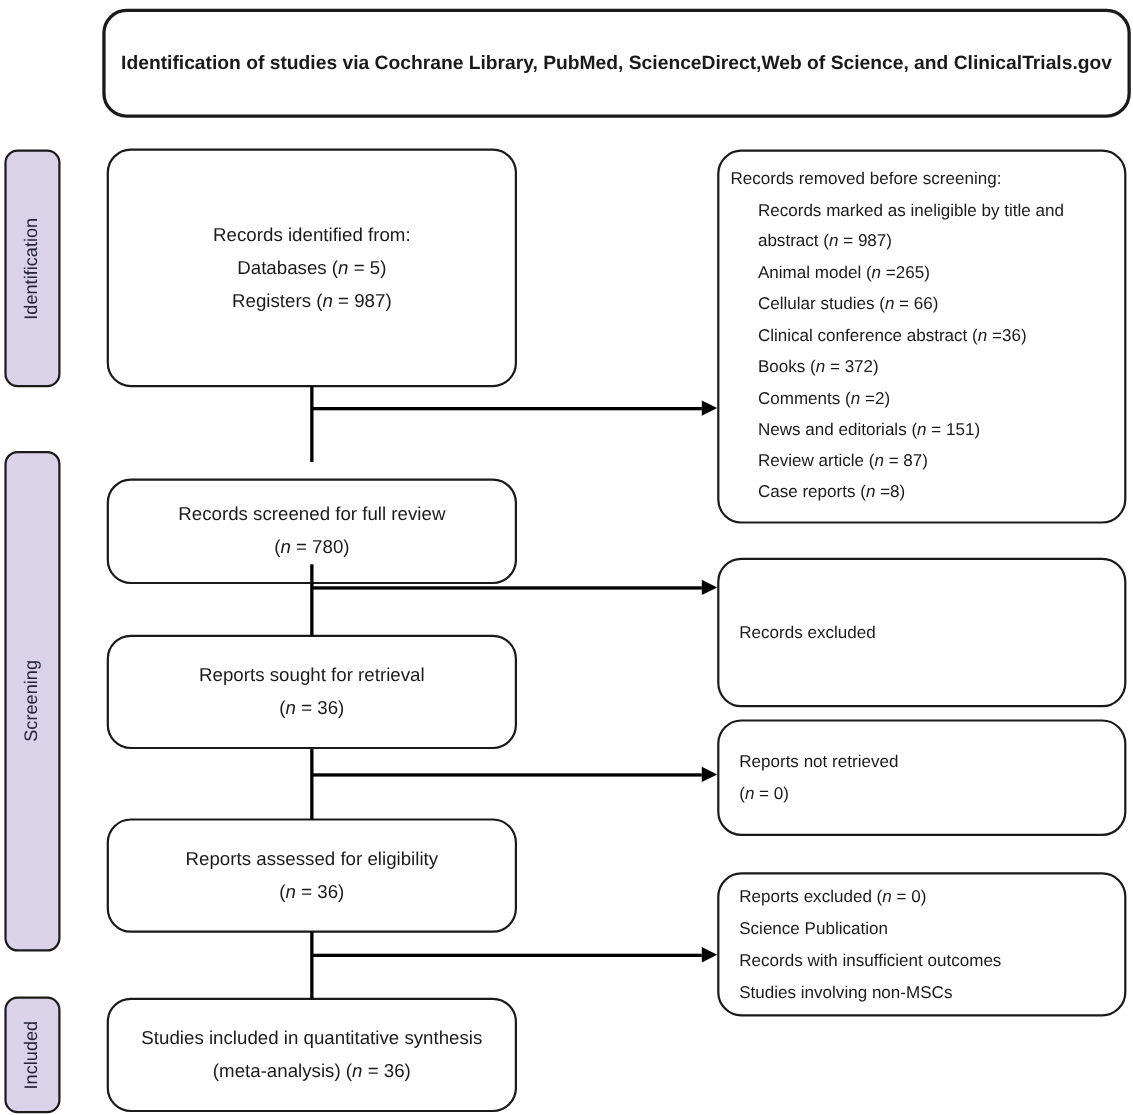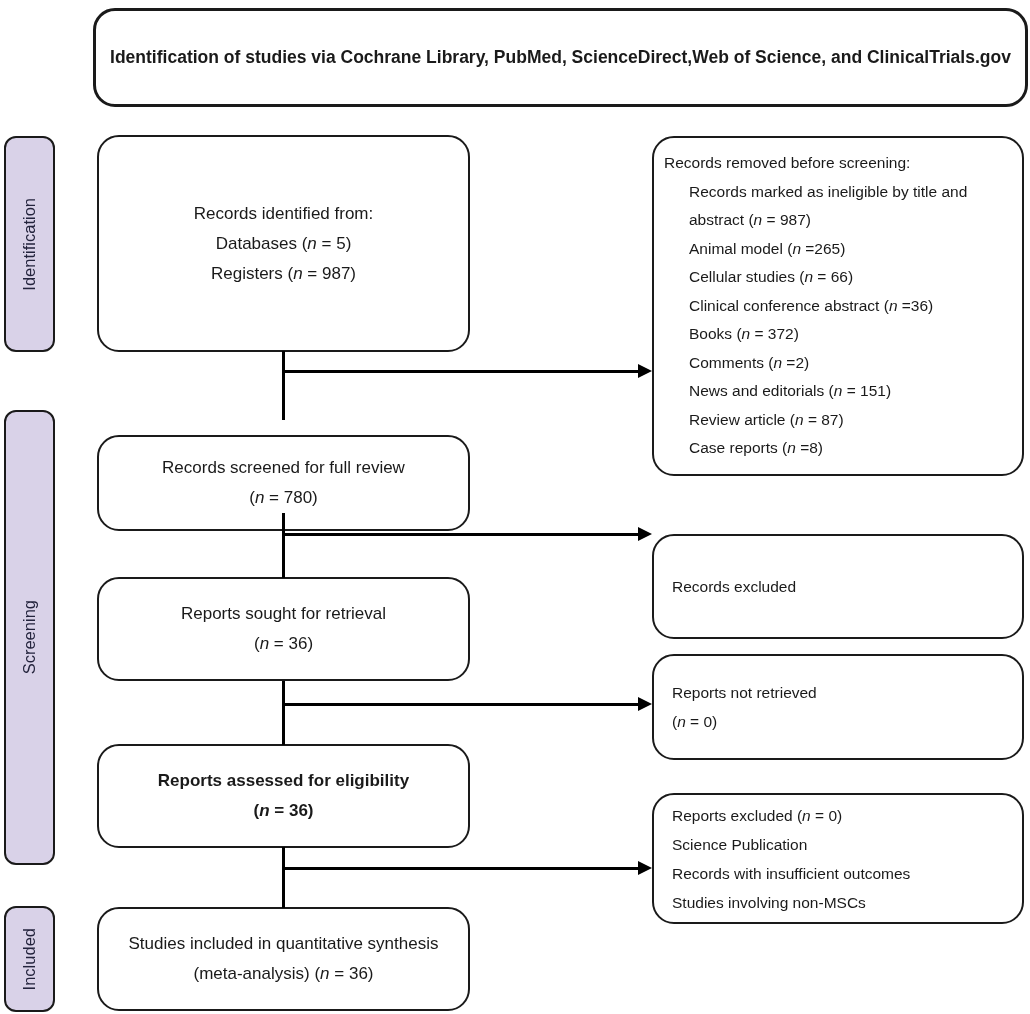--- a/index.html
+++ b/index.html
@@ -36,28 +36,28 @@
   .stage-screening{top:410px;height:455px;}
   .stage-included{top:906px;height:106px;}
   .main-box{
     left:97px;width:373px;
     display:flex;flex-direction:column;align-items:center;justify-content:center;
     font-size:17px;line-height:30px;text-align:center;
   }
   .mb1{top:135px;height:217px;}
   .mb2{top:419px;height:96px;margin-top:16px;}
   .mb3{top:577px;height:104px;}
-  .mb4{top:744px;height:104px;font-weight:bold;}
+  .mb4{top:744px;height:104px;}
   .mb5{top:907px;height:104px;}
   .right-box{
     left:652px;width:372px;font-size:15.5px;
   }
   .rb1{top:136px;height:340px;padding:11px 20px 0 10px;line-height:28.5px;}
   .rb1 .indent{margin-left:25px;}
-  .rb2{top:534px;height:105px;}
+  .rb2{top:507px;height:136px;}
   .rb3{top:654px;height:106px;}
   .rb4{top:793px;height:131px;}
   .left-lines{
     display:flex;flex-direction:column;justify-content:center;
     padding-left:18px;line-height:29px;text-align:left;
   }
   .connector{
     position:absolute;left:281.5px;width:3.5px;background:var(--arrow);
   }
   .c1{top:351px;height:69px;}

